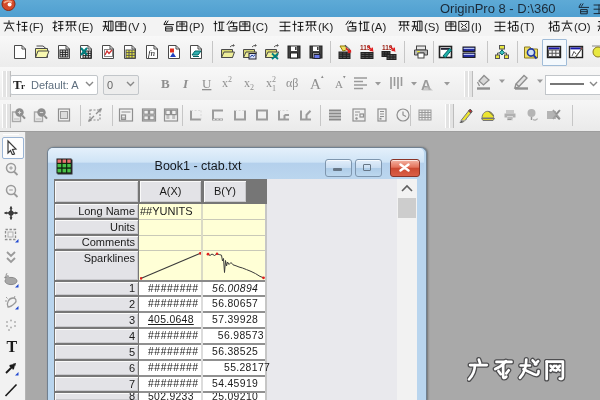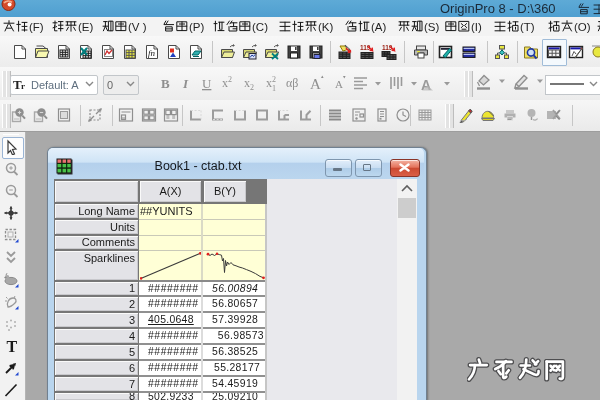--- a/index.html
+++ b/index.html
@@ -764,21 +764,21 @@
 <div class="abs" style="left:141px;top:313px;width:59px;height:14px;background:transparent;font-size:10.4px;line-height:14px;color:#1a1a1a;overflow:hidden;white-space:nowrap;letter-spacing:0.3px;text-align:left;padding-left:7px;width:52px;text-decoration:underline;">405.0648</div>
 <div class="abs" style="left:205px;top:313px;width:59px;height:14px;background:transparent;font-size:10.4px;line-height:14px;color:#1a1a1a;overflow:hidden;white-space:nowrap;letter-spacing:0.35px;text-align:left;padding-left:7px;width:52px;">57.39928</div>
 <div class="abs" style="left:55px;top:329px;width:83px;height:14px;background:#e3e3e7;font-size:11px;line-height:14px;color:#1a1a1a;overflow:hidden;white-space:nowrap;text-align:right;padding-right:3px;width:80px;box-shadow:inset 1px 1px 0 #fafafa,inset -1px -1px 0 #c8c8cc;">4</div>
 <div class="abs" style="left:141px;top:329px;width:59px;height:14px;background:transparent;font-size:10.4px;line-height:14px;color:#1a1a1a;overflow:hidden;white-space:nowrap;letter-spacing:0.55px;text-align:left;padding-left:7px;width:52px;">########</div>
 <div class="abs" style="left:205px;top:329px;width:59px;height:22px;background:transparent;font-size:10.4px;line-height:14px;color:#1a1a1a;overflow:hidden;white-space:nowrap;letter-spacing:0.35px;text-align:right;padding-left:7px;width:52px;">56.98573</div>
 <div class="abs" style="left:55px;top:345px;width:83px;height:14px;background:#e3e3e7;font-size:11px;line-height:14px;color:#1a1a1a;overflow:hidden;white-space:nowrap;text-align:right;padding-right:3px;width:80px;box-shadow:inset 1px 1px 0 #fafafa,inset -1px -1px 0 #c8c8cc;">5</div>
 <div class="abs" style="left:141px;top:345px;width:59px;height:14px;background:transparent;font-size:10.4px;line-height:14px;color:#1a1a1a;overflow:hidden;white-space:nowrap;letter-spacing:0.55px;text-align:left;padding-left:7px;width:52px;">########</div>
 <div class="abs" style="left:205px;top:345px;width:59px;height:26px;background:transparent;font-size:10.4px;line-height:14px;color:#1a1a1a;overflow:hidden;white-space:nowrap;letter-spacing:0.35px;text-align:left;padding-left:7px;width:52px;">56.38525</div>
 <div class="abs" style="left:55px;top:361px;width:83px;height:14px;background:#e3e3e7;font-size:11px;line-height:14px;color:#1a1a1a;overflow:hidden;white-space:nowrap;text-align:right;padding-right:3px;width:80px;box-shadow:inset 1px 1px 0 #fafafa,inset -1px -1px 0 #c8c8cc;">6</div>
 <div class="abs" style="left:141px;top:361px;width:59px;height:14px;background:transparent;font-size:10.4px;line-height:14px;color:#1a1a1a;overflow:hidden;white-space:nowrap;letter-spacing:0.55px;text-align:left;padding-left:7px;width:52px;">########</div>
-<div class="abs" style="left:207px;top:361px;width:59px;height:14px;background:transparent;font-size:10.4px;line-height:14px;color:#1a1a1a;overflow:hidden;white-space:nowrap;letter-spacing:0.35px;text-align:left;padding-left:7px;width:52px;">55.28177</div>
+<div class="abs" style="left:217px;top:361px;width:59px;height:14px;background:transparent;font-size:10.4px;line-height:14px;color:#1a1a1a;overflow:hidden;white-space:nowrap;letter-spacing:0.35px;text-align:left;padding-left:7px;width:52px;">55.28177</div>
 <div class="abs" style="left:55px;top:377px;width:83px;height:14px;background:#e3e3e7;font-size:11px;line-height:14px;color:#1a1a1a;overflow:hidden;white-space:nowrap;text-align:right;padding-right:3px;width:80px;box-shadow:inset 1px 1px 0 #fafafa,inset -1px -1px 0 #c8c8cc;">7</div>
 <div class="abs" style="left:141px;top:377px;width:59px;height:14px;background:transparent;font-size:10.4px;line-height:14px;color:#1a1a1a;overflow:hidden;white-space:nowrap;letter-spacing:0.55px;text-align:left;padding-left:7px;width:52px;">########</div>
 <div class="abs" style="left:205px;top:377px;width:59px;height:28px;background:transparent;font-size:10.4px;line-height:14px;color:#1a1a1a;overflow:hidden;white-space:nowrap;letter-spacing:0.35px;text-align:left;padding-left:7px;width:52px;">54.45919</div>
 <div class="abs" style="left:55px;top:393px;width:83px;height:7px;background:#e3e3e7;font-size:11px;line-height:7px;color:#1a1a1a;overflow:hidden;white-space:nowrap;text-align:right;padding-right:3px;width:80px;box-shadow:inset 1px 1px 0 #fafafa,inset -1px -1px 0 #c8c8cc;">8</div>
 <div class="abs" style="left:141px;top:393px;width:59px;height:7px;background:transparent;font-size:10.4px;line-height:7px;color:#1a1a1a;overflow:hidden;white-space:nowrap;letter-spacing:0.3px;text-align:left;padding-left:7px;width:52px;">502.9233</div>
 <div class="abs" style="left:205px;top:393px;width:59px;height:7px;background:transparent;font-size:10.4px;line-height:7px;color:#1a1a1a;overflow:hidden;white-space:nowrap;letter-spacing:0.35px;text-align:left;padding-left:7px;width:52px;">25.09210</div>
 <div class="abs" style="left:397px;top:179px;width:20px;height:221px;background:#f2f2f2"></div>
 <svg class="abs" style="left:400px;top:184px" width="14" height="10">
     <path d="M2 7 L7 2 L12 7" fill="none" stroke="#606060" stroke-width="1.6"></path>
   </svg>

